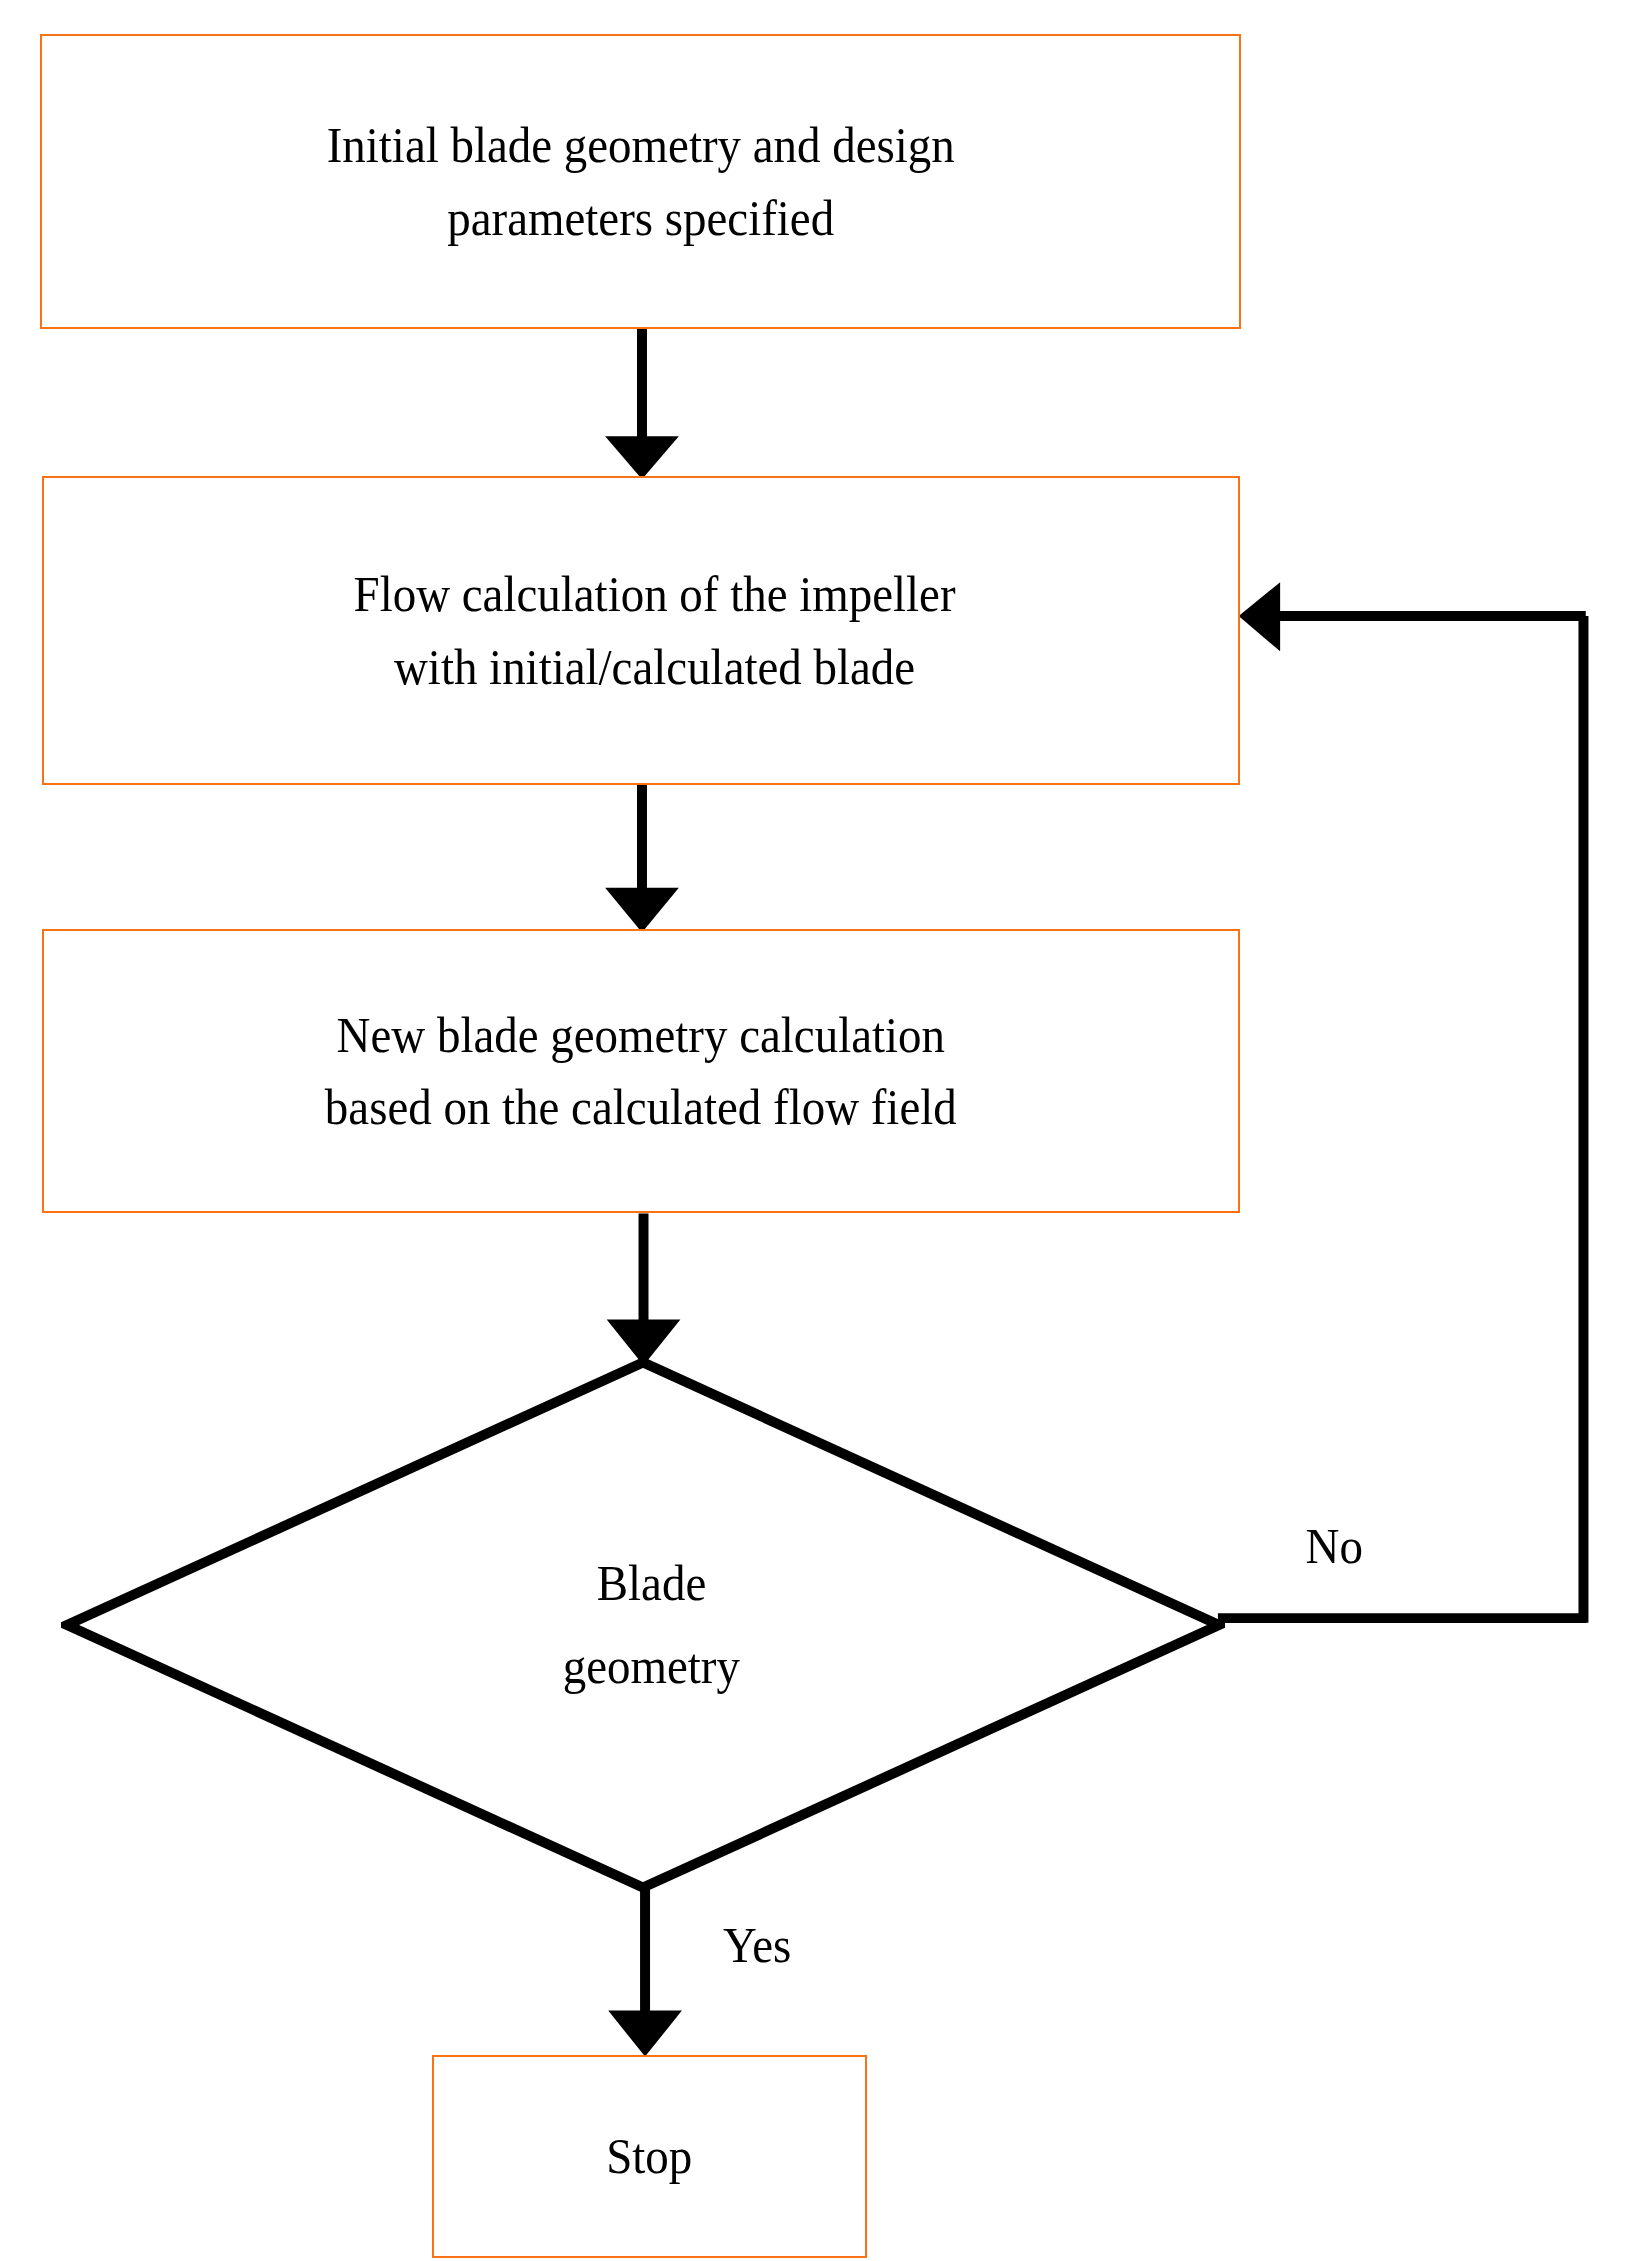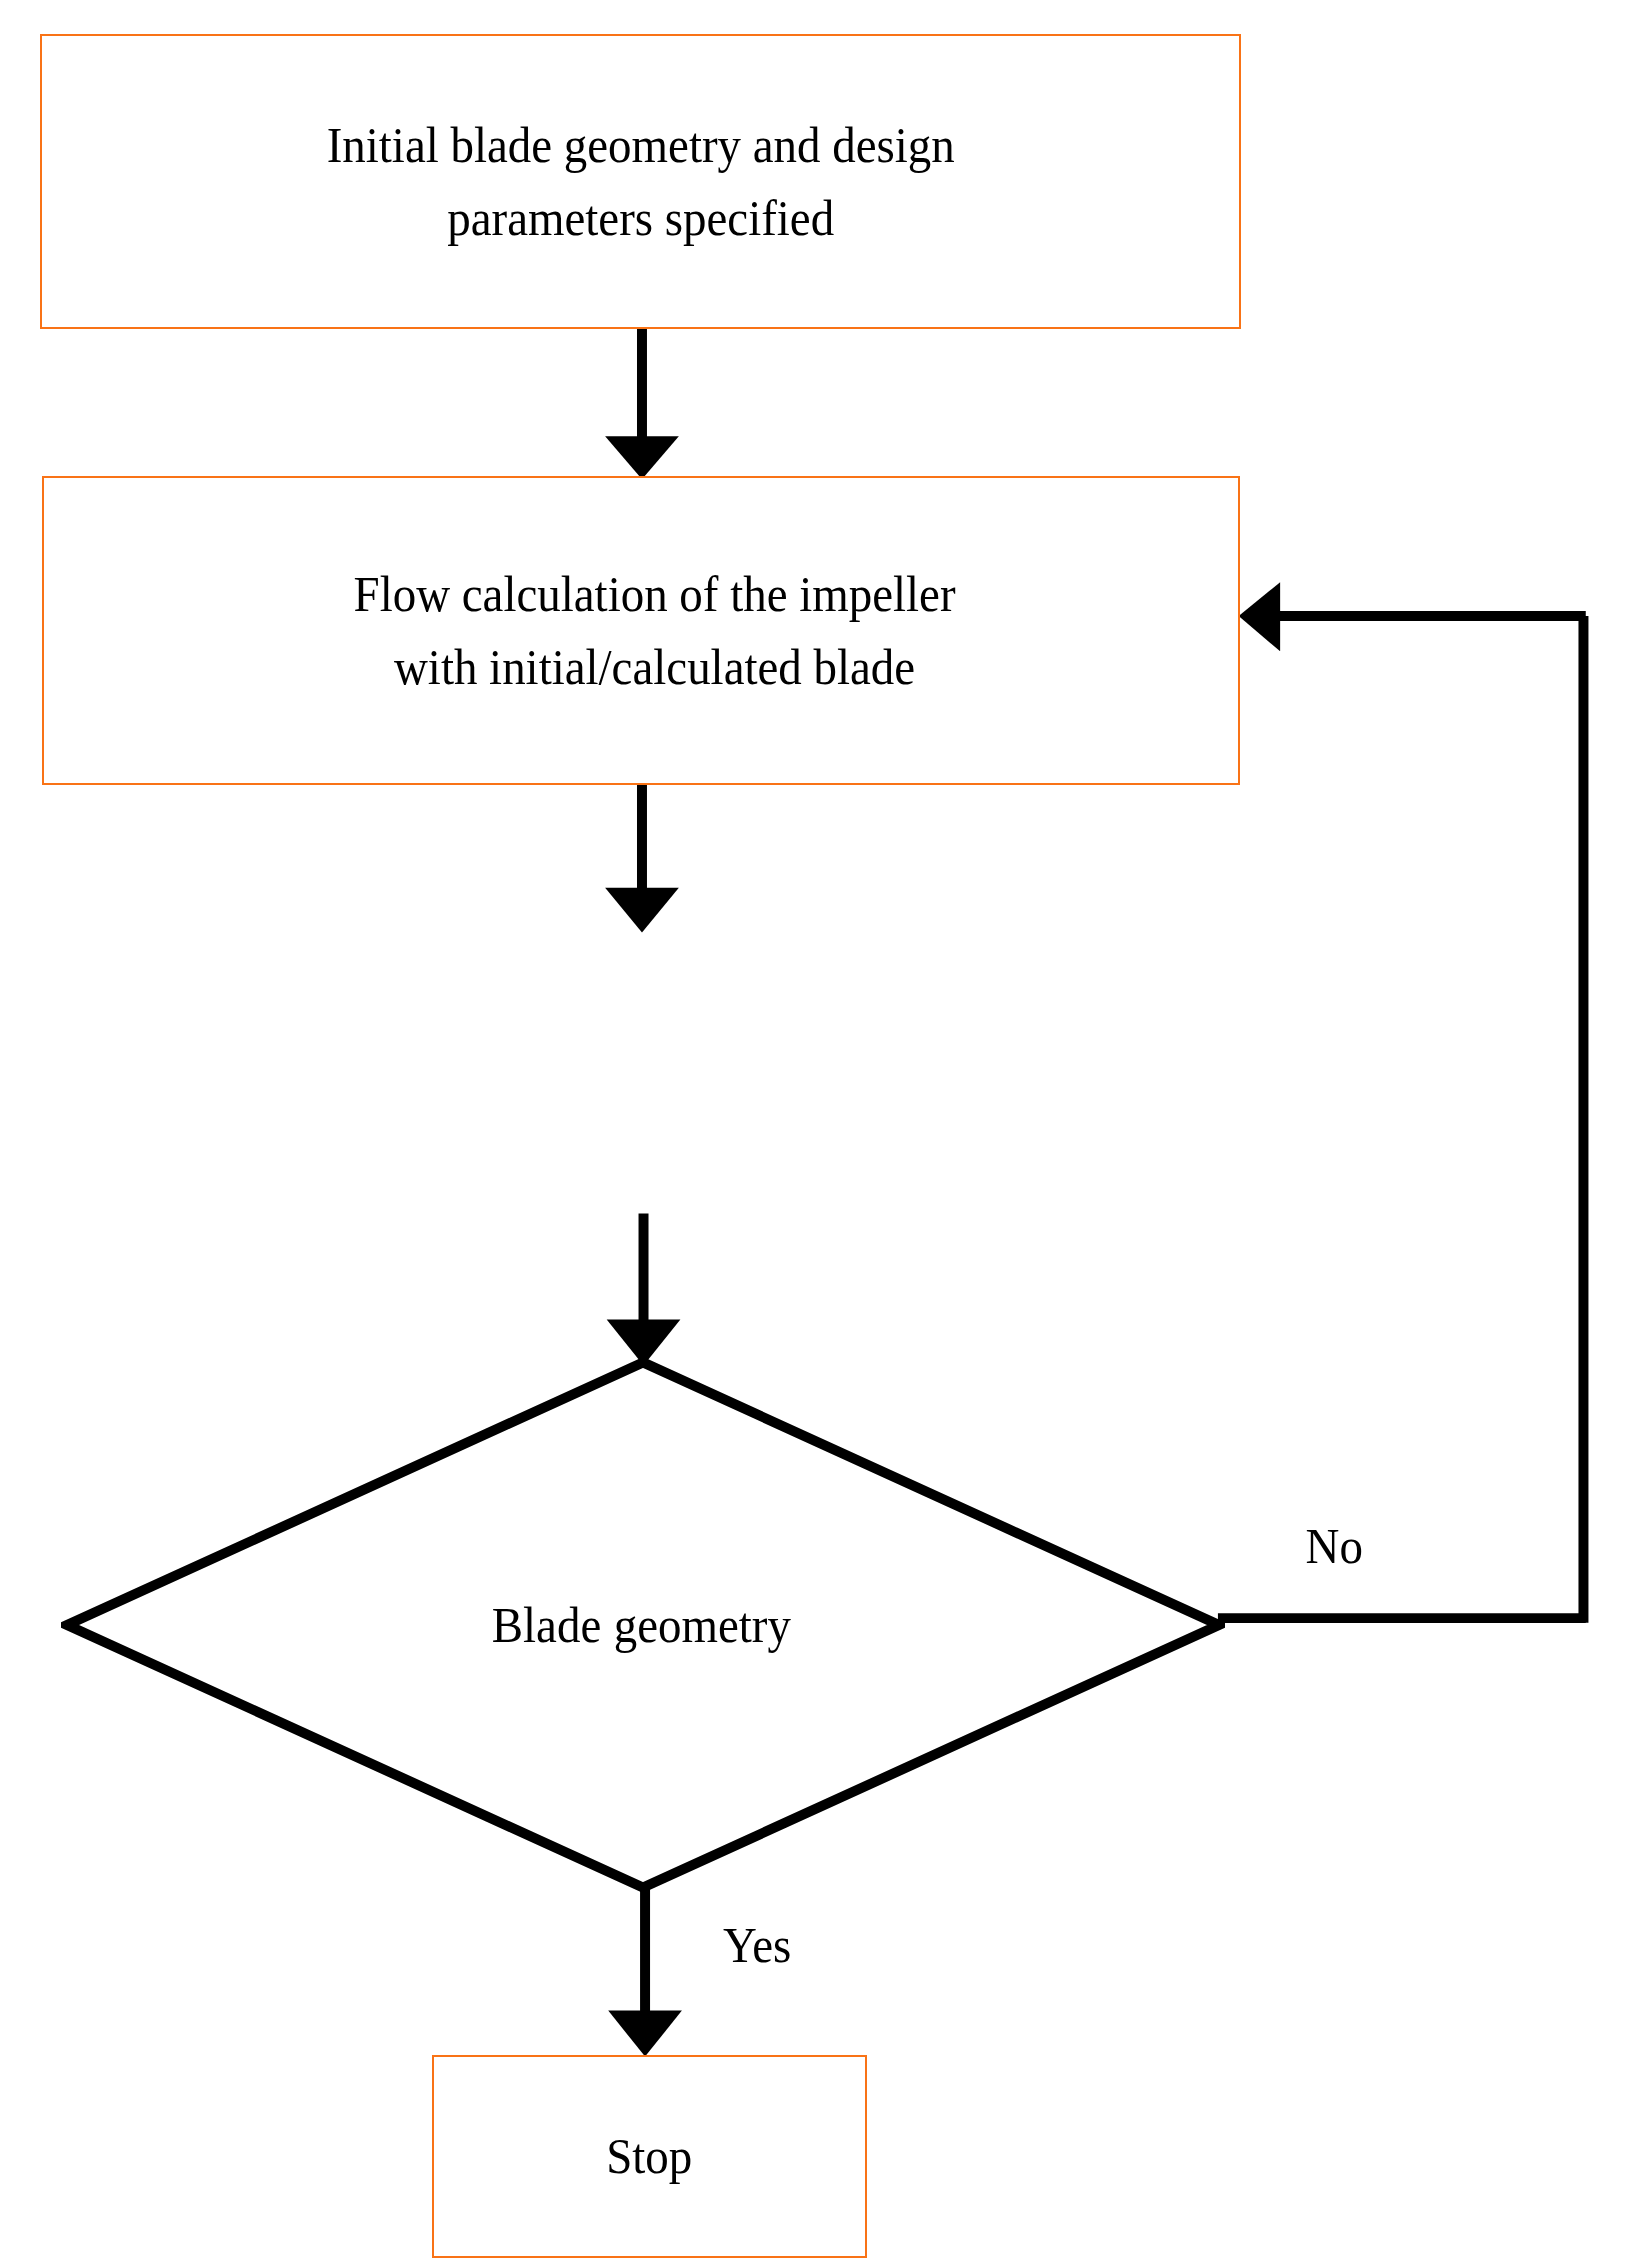--- a/index.html
+++ b/index.html
@@ -43,25 +43,26 @@
   .decision {
     position: absolute;
     left: 61px;
     top: 1356px;
     width: 1164px;
     height: 538px;
   }
   .decision svg { display: block; width: 100%; height: 100%; }
   .decision-label {
     position: absolute;
-    left: 0;
+    left: 8px;
     top: 0;
     width: 1164px;
     height: 538px;
     display: flex;
+    flex-direction: column;
     align-items: center;
     justify-content: center;
     pointer-events: none;
   }
   .decision-label span {
     font-size: 51px;
     line-height: 1.62;
     color: #000000;
     transform: scaleX(0.92);
   }
@@ -123,20 +124,24 @@
   <div class="node-box" id="box-start">
     <div class="node-text">Initial blade geometry and design
 parameters specified</div>
   </div>
 
   <div class="node-box" id="box-flow">
     <div class="node-text">Flow calculation of the impeller
 with initial/calculated blade</div>
   </div>
 
+  <div class="node-box" id="box-newgeom">
+    <div class="node-text">New blade geometry calculation
+based on the calculated flow field</div>
+  </div>
 
   <div class="decision">
     <svg viewBox="0 0 1516 700" xmlns="http://www.w3.org/2000/svg">
       <polygon points="758,8 1508,350 758,692 8,350" fill="#ffffff" stroke="#000000" stroke-width="13" stroke-linejoin="miter"></polygon>
     </svg>
     <div class="decision-label">
       <span>Blade</span>
       <span>geometry</span>
     </div>
   </div>

